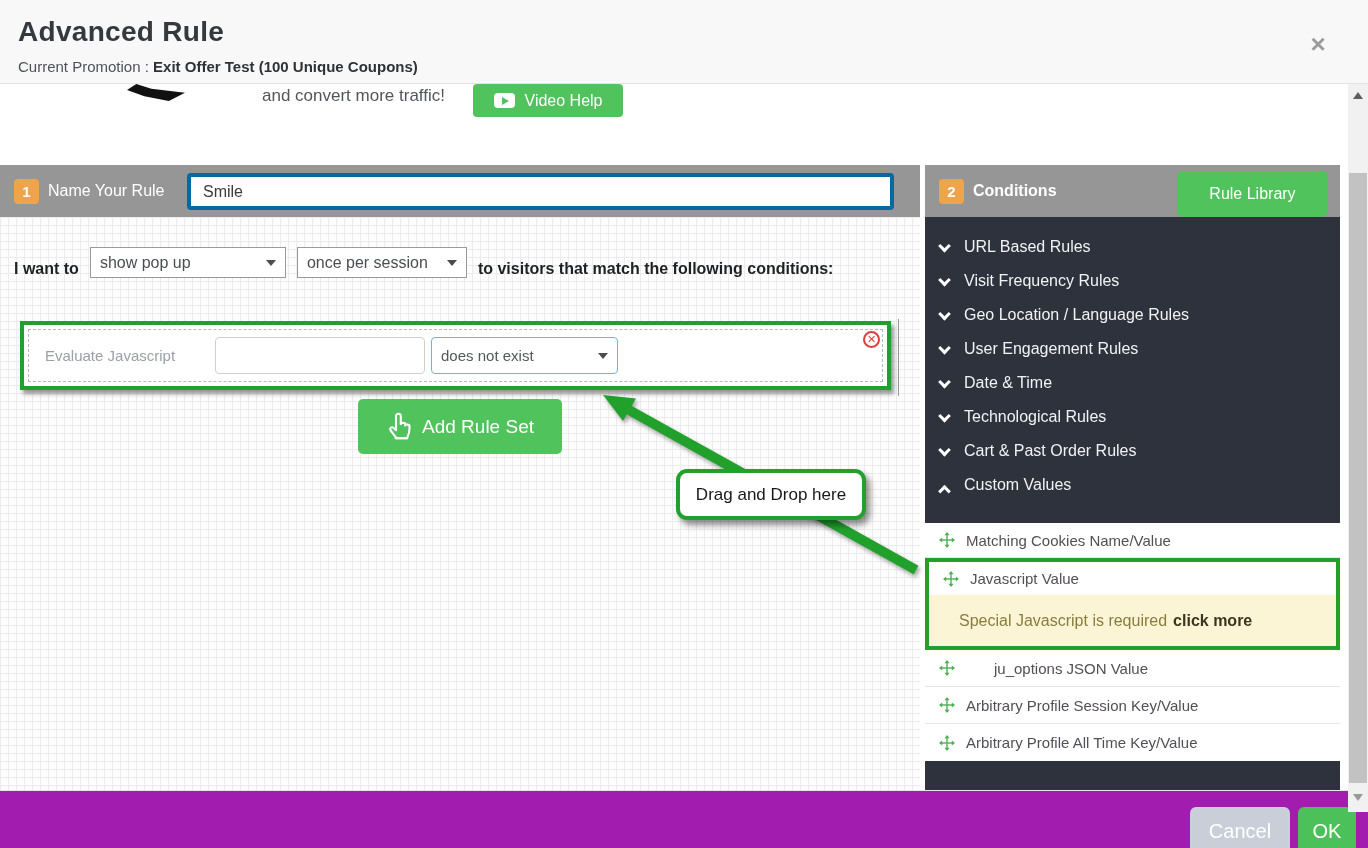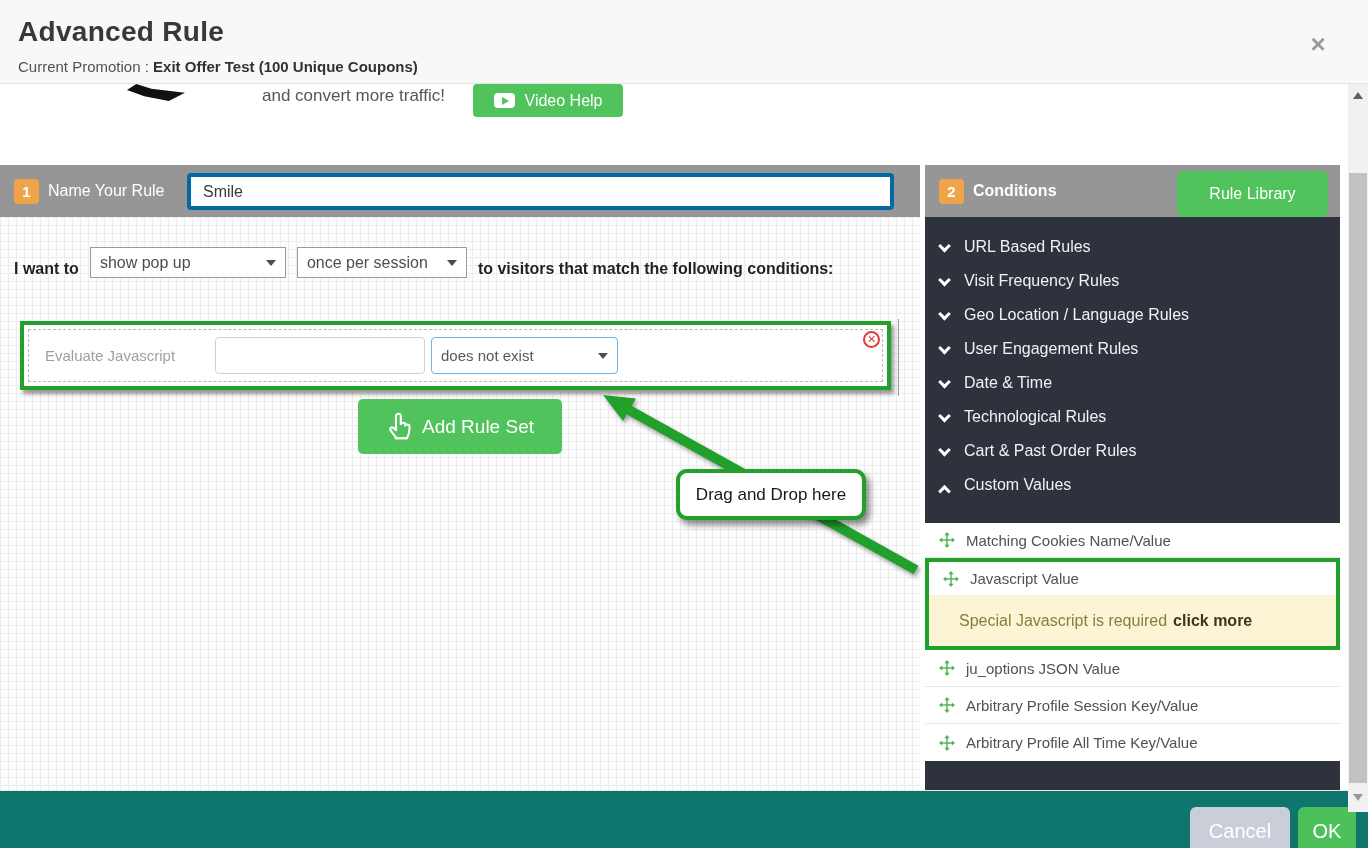--- a/index.html
+++ b/index.html
@@ -84,21 +84,21 @@
       border-bottom:1px solid #e6e6e6; cursor:grab; background:#fff; }
   .sub-row:last-child { border-bottom:none; }
   .move-ic { width:16px; height:16px; margin-right:11px; flex:none; }
   .hl-group { border:4px solid #21a12c; height:92px; }
   .hl-group .sub-row { border-bottom:none; height:33px; }
   .js-notice { height:51px; background:#fbf5d6; display:flex; align-items:center; padding-left:30px;
       font-size:16px; color:#8a7c3e; }
   .js-notice b { color:#3c3520; margin-left:6px; cursor:pointer; }
 
   
-  .modal-footer { left:0; top:790px; width:1368px; height:58px; background:#0f766e; border-top:1px solid #e8e8e8; z-index:6; }
+  .modal-footer { left:0; top:790px; width:1368px; height:58px; background:#a21caf; border-top:1px solid #e8e8e8; z-index:6; }
   .cancel-btn { position:absolute; left:1190px; top:16px; width:100px; height:48px; background:#c9ced8; border-radius:6px;
       color:#fff; font-size:20px; display:flex; align-items:center; justify-content:center; cursor:pointer; }
   .ok-btn { position:absolute; left:1298px; top:16px; width:58px; height:48px; background:#4cc15a; border-radius:6px;
       color:#fff; font-size:20px; display:flex; align-items:center; justify-content:center; cursor:pointer; }
 
   
   .scrollbar { left:1348px; top:84px; width:20px; height:728px; background:#f1f1f1; z-index:11; }
   .sb-up { position:absolute; left:5px; top:8px; width:0; height:0; border-left:5px solid transparent;
       border-right:5px solid transparent; border-bottom:7px solid #5f5f5f; }
   .sb-thumb { position:absolute; left:1px; top:89px; width:18px; height:610px; background:#c2c2c2; }
@@ -235,21 +235,21 @@
             <rect x="2.6" y="7.3" width="10.8" height="1.4"></rect>
         </svg>
         <span>Javascript Value</span>
       </div>
       <div class="js-notice">
         <span>Special Javascript is required</span>
         <b>click more</b>
       </div>
     </div>
 
-    <div class="sub-row" style="height:37px;">
+    <div class="sub-row" style="height:37px;gap:28px;">
       <svg class="move-ic" viewBox="0 0 16 16" fill="#4eb052">
         <path d="M8 0 L5.4 3.2 h5.2 Z M8 16 L5.4 12.8 h5.2 Z M0 8 L3.2 5.4 v5.2 Z M16 8 L12.8 5.4 v5.2 Z"></path>
         <rect x="7.3" y="2.6" width="1.4" height="10.8"></rect>
           <rect x="2.6" y="7.3" width="10.8" height="1.4"></rect>
       </svg>
       <span>ju_options JSON Value</span>
     </div>
     <div class="sub-row" style="height:37px;">
       <svg class="move-ic" viewBox="0 0 16 16" fill="#4eb052">
         <path d="M8 0 L5.4 3.2 h5.2 Z M8 16 L5.4 12.8 h5.2 Z M0 8 L3.2 5.4 v5.2 Z M16 8 L12.8 5.4 v5.2 Z"></path>

